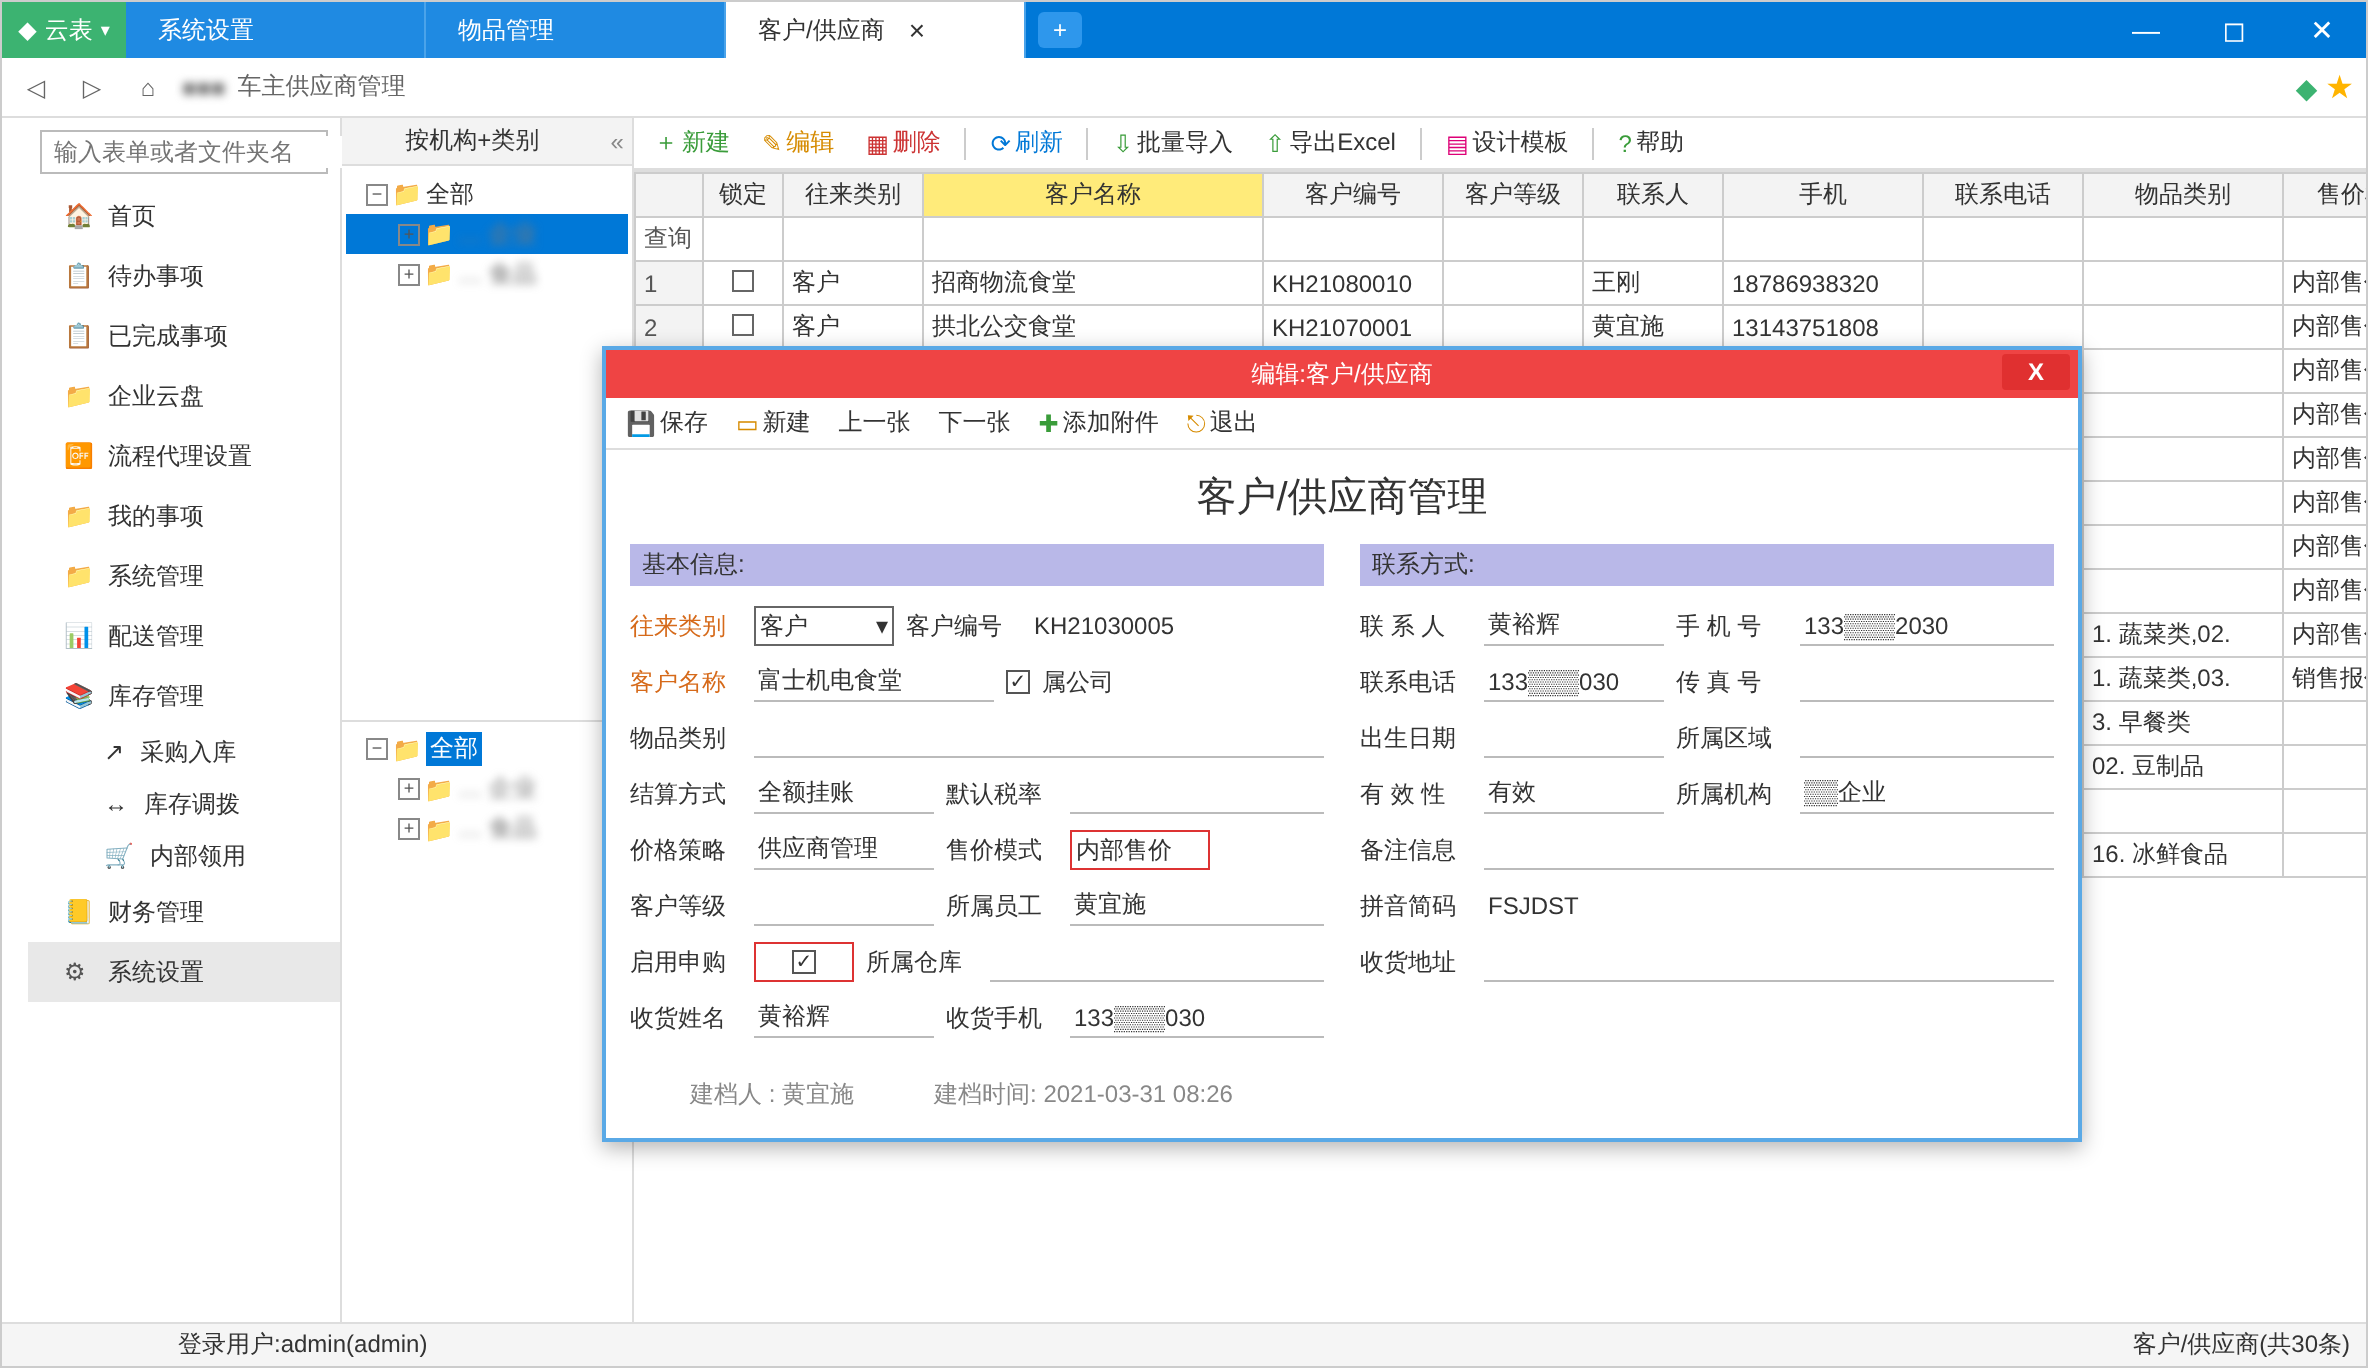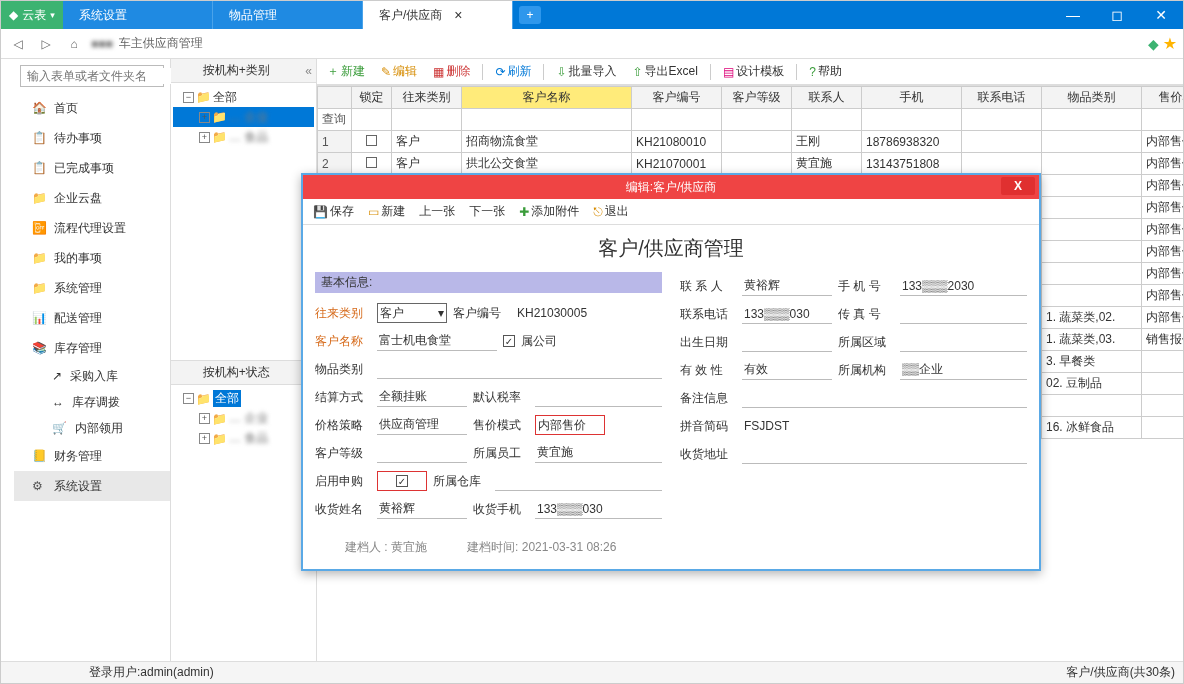--- a/index.html
+++ b/index.html
@@ -448,24 +448,20 @@
               <span class="blur">… 企业</span>
             </div>
           <div class="tree-node indent2">
               <span class="tog">+</span>
               <span class="fld">📁</span>
               <span class="blur">… 食品</span>
             </div>
         </div>
       </div>
       <div class="treepanel" style="flex:1;border-right:none;border-top:1px solid #ddd;">
-        <div class="tree-head">
-            <span style="margin:auto">按机构+状态</span>
-            <span style="padding:0 4px;color:#888">«</span>
-          </div>
         <div class="tree-body">
           <div class="tree-node indent1">
               <span class="tog">−</span>
               <span class="fld">📁</span>
               <span style="background:#0078d7;color:#fff;padding:0 2px">全部</span>
             </div>
           <div class="tree-node indent2">
               <span class="tog">+</span>
               <span class="fld">📁</span>
               <span class="blur">… 企业</span>
@@ -838,20 +834,21 @@
           </div>
           <div class="frow">
             <span class="flabel">收货姓名</span>
             <span class="fval" style="max-width:90px">黄裕辉</span>
             <span class="flabel">收货手机</span>
             <span class="fval">133▒▒▒030</span>
           </div>
         </div>
 
         <div class="col">
+          <div class="section-head">联系方式:</div>
           <div class="frow">
             <span class="flabel">联 系 人</span>
             <span class="fval" style="max-width:90px">黄裕辉</span>
             <span class="flabel">手 机 号</span>
             <span class="fval">133▒▒▒2030</span>
           </div>
           <div class="frow">
             <span class="flabel">联系电话</span>
             <span class="fval" style="max-width:90px">133▒▒▒030</span>
             <span class="flabel">传 真 号</span>

